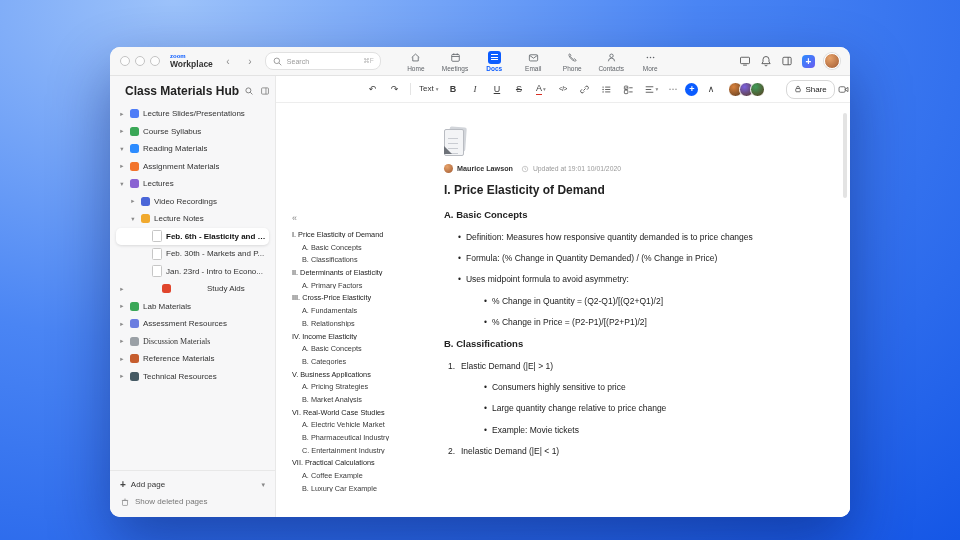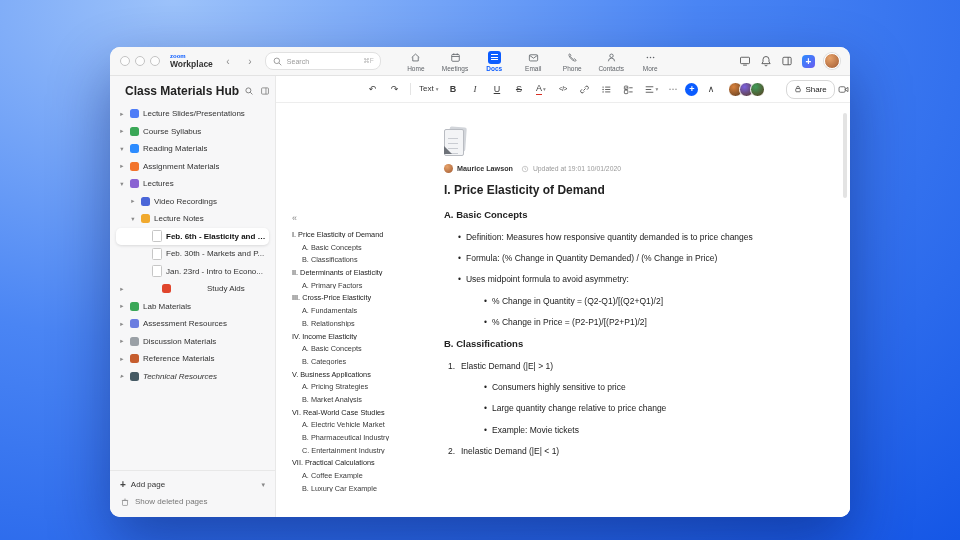--- a/index.html
+++ b/index.html
@@ -319,31 +319,31 @@
           <div class="tree-row" style="padding-left: 2px;">
             <span class="chev">▸</span>
             <span class="tree-ic" style="background: rgb(58, 167, 87);"></span>
             <span class="tree-lb">Lab Materials</span>
           </div>
           <div class="tree-row" style="padding-left: 2px;">
             <span class="chev">▸</span>
             <span class="tree-ic" style="background: rgb(107, 125, 224);"></span>
             <span class="tree-lb">Assessment Resources</span>
           </div>
-          <div class="tree-row" style="padding-left: 2px;">
+          <div class="tree-row" style="padding-left: 2px; font-family: Liberation Serif, serif;">
             <span class="chev">▸</span>
             <span class="tree-ic" style="background: rgb(154, 160, 166);"></span>
             <span class="tree-lb">Discussion Materials</span>
           </div>
           <div class="tree-row" style="padding-left: 2px;">
             <span class="chev">▸</span>
             <span class="tree-ic" style="background: rgb(198, 93, 46);"></span>
             <span class="tree-lb">Reference Materials</span>
           </div>
-          <div class="tree-row" style="padding-left: 2px; font-style: italic;">
+          <div class="tree-row" style="padding-left: 2px;">
             <span class="chev">▸</span>
             <span class="tree-ic" style="background: rgb(69, 90, 100);"></span>
             <span class="tree-lb">Technical Resources</span>
           </div>
         </div>
       <div class="side-foot">
         <div class="foot-row">
           <span class="foot-plus">+</span>
           <span>Add page</span>
           <span class="foot-caret">▾</span>

